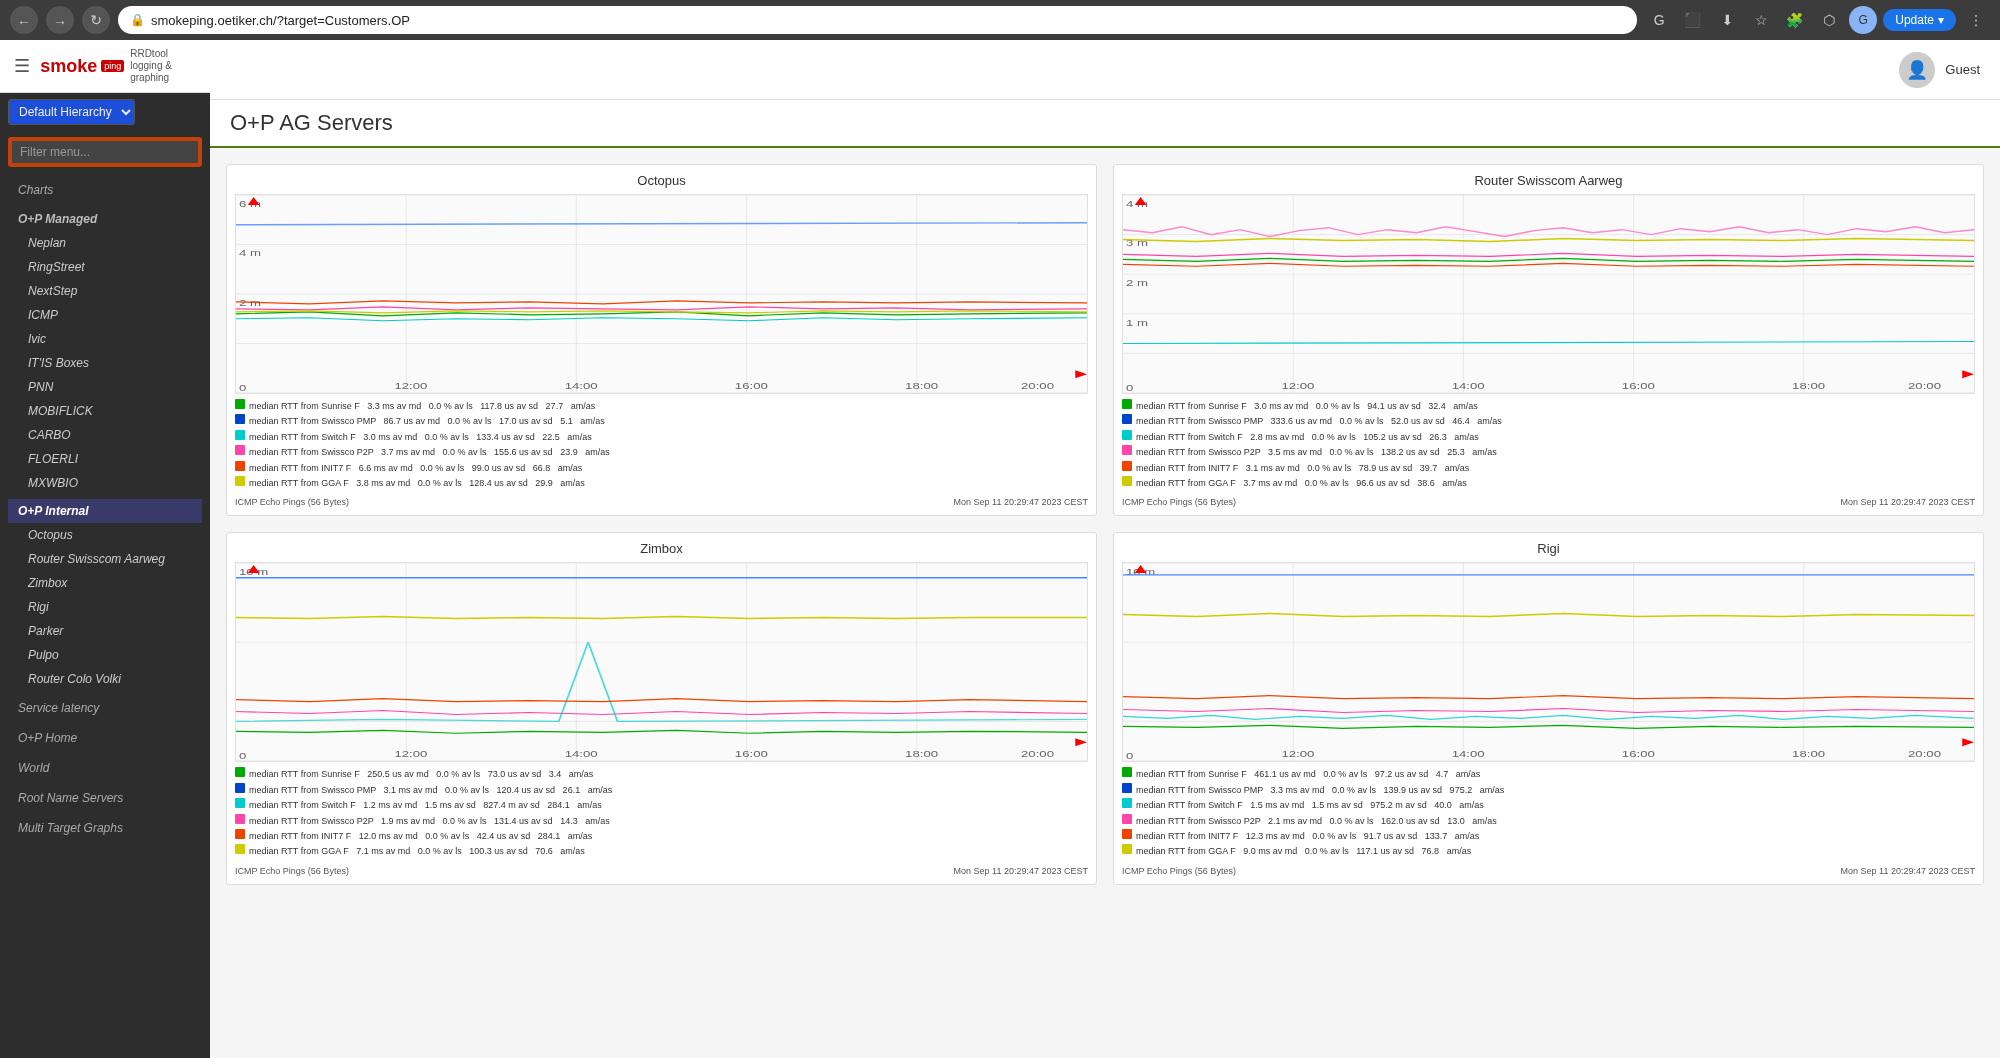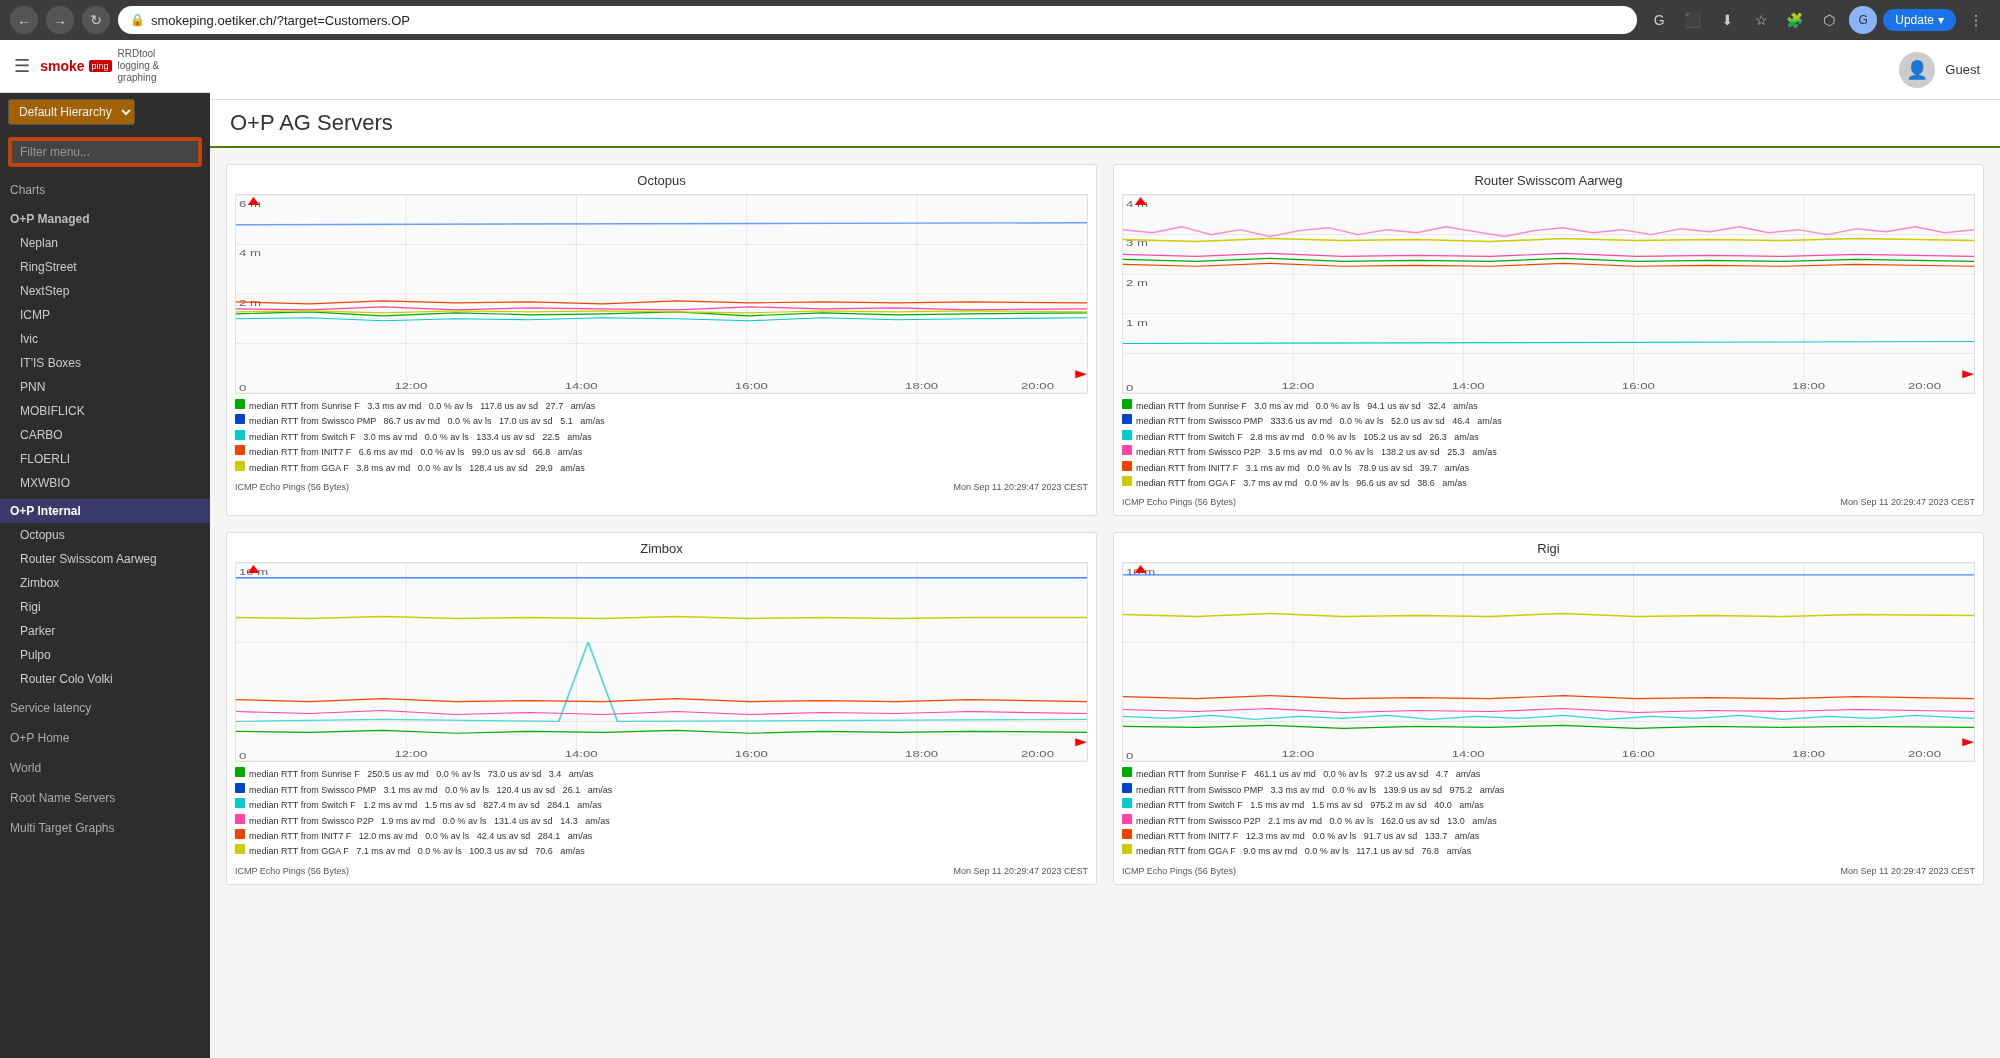--- a/index.html
+++ b/index.html
@@ -86,41 +86,42 @@
     .guest-avatar {
       width: 36px; height: 36px;
       border-radius: 50%;
       background: #ccc;
       display: flex; align-items: center; justify-content: center;
       color: #666; font-size: 18px;
     }
     .guest-label { font-size: 13px; color: #333; }
     .sidebar-select {
       flex: 1;
-      background: #a16207;
+      background: #1d4ed8;
       color: #eee;
       border: 1px solid #555;
       border-radius: 3px;
       padding: 4px 6px;
       font-size: 12px;
     }
     .sidebar-filter {
       width: 100%;
       background: #444;
       color: #ddd;
       border: 4px solid #c2410c;
       border-radius: 3px;
       padding: 4px 8px;
       font-size: 12px;
       margin: 4px 0;
     }
     .sidebar-filter::placeholder { color: #999; }
 
     .sidebar-section {
-      padding: 2px 0;
+      padding: 2px 8px;
+      font-style: italic;
     }
     .sidebar-section-header {
       padding: 6px 10px;
       font-size: 12px;
       color: #aaa;
       cursor: pointer;
     }
 
     .sidebar-group-label {
       padding: 5px 10px;
@@ -257,21 +258,21 @@
   </div>
 </div>
 
 <div class="app-outer">
 
   <div class="sidebar">
 
     <div style="background:#fff; padding:8px 10px; border-bottom:1px solid #ddd; display:flex; align-items:center; gap:6px;">
       <button class="hamburger-btn">☰</button>
       <div class="header-logo">
-        <span style="font-size:14px;font-weight:bold;color:#c00;">smoke</span>
+        <span style="font-size:18px;font-weight:bold;color:#c00;">smoke</span>
         <span style="background:#c00;color:white;font-size:9px;padding:1px 3px;border-radius:2px;">ping</span>
         <div style="font-size:10px;color:#555;line-height:1.2;margin-left:2px;">
           <div>RRDtool</div>
           <div>logging &amp; graphing</div>
         </div>
       </div>
     </div>
 
     <div style="padding:6px 8px; background:#2d2d2d;">
       <select class="sidebar-select">
@@ -395,20 +396,24 @@
                 <div class="legend-dot" style="background:#00aa00;"></div>
                 <span class="legend-text">median RTT from Sunrise F &nbsp; 3.3 ms av md &nbsp; 0.0 % av ls &nbsp; 117.8 us av sd &nbsp; 27.7 &nbsp; am/as</span>
               </div>
               <div class="legend-row">
                 <div class="legend-dot" style="background:#0044cc;"></div>
                 <span class="legend-text">median RTT from Swissco PMP &nbsp; 86.7 us av md &nbsp; 0.0 % av ls &nbsp; 17.0 us av sd &nbsp; 5.1 &nbsp; am/as</span>
               </div>
               <div class="legend-row">
                 <div class="legend-dot" style="background:#00cccc;"></div>
                 <span class="legend-text">median RTT from Switch F &nbsp; 3.0 ms av md &nbsp; 0.0 % av ls &nbsp; 133.4 us av sd &nbsp; 22.5 &nbsp; am/as</span>
+              </div>
+              <div class="legend-row">
+                <div class="legend-dot" style="background:#ff44aa;"></div>
+                <span class="legend-text">median RTT from Swissco P2P &nbsp; 3.7 ms av md &nbsp; 0.0 % av ls &nbsp; 155.6 us av sd &nbsp; 23.9 &nbsp; am/as</span>
               </div>
               <div class="legend-row">
                 <div class="legend-dot" style="background:#ee4400;"></div>
                 <span class="legend-text">median RTT from INIT7 F &nbsp; 6.6 ms av md &nbsp; 0.0 % av ls &nbsp; 99.0 us av sd &nbsp; 66.8 &nbsp; am/as</span>
               </div>
               <div class="legend-row">
                 <div class="legend-dot" style="background:#cccc00;"></div>
                 <span class="legend-text">median RTT from GGA F &nbsp; 3.8 ms av md &nbsp; 0.0 % av ls &nbsp; 128.4 us av sd &nbsp; 29.9 &nbsp; am/as</span>
               </div>
             </div>

